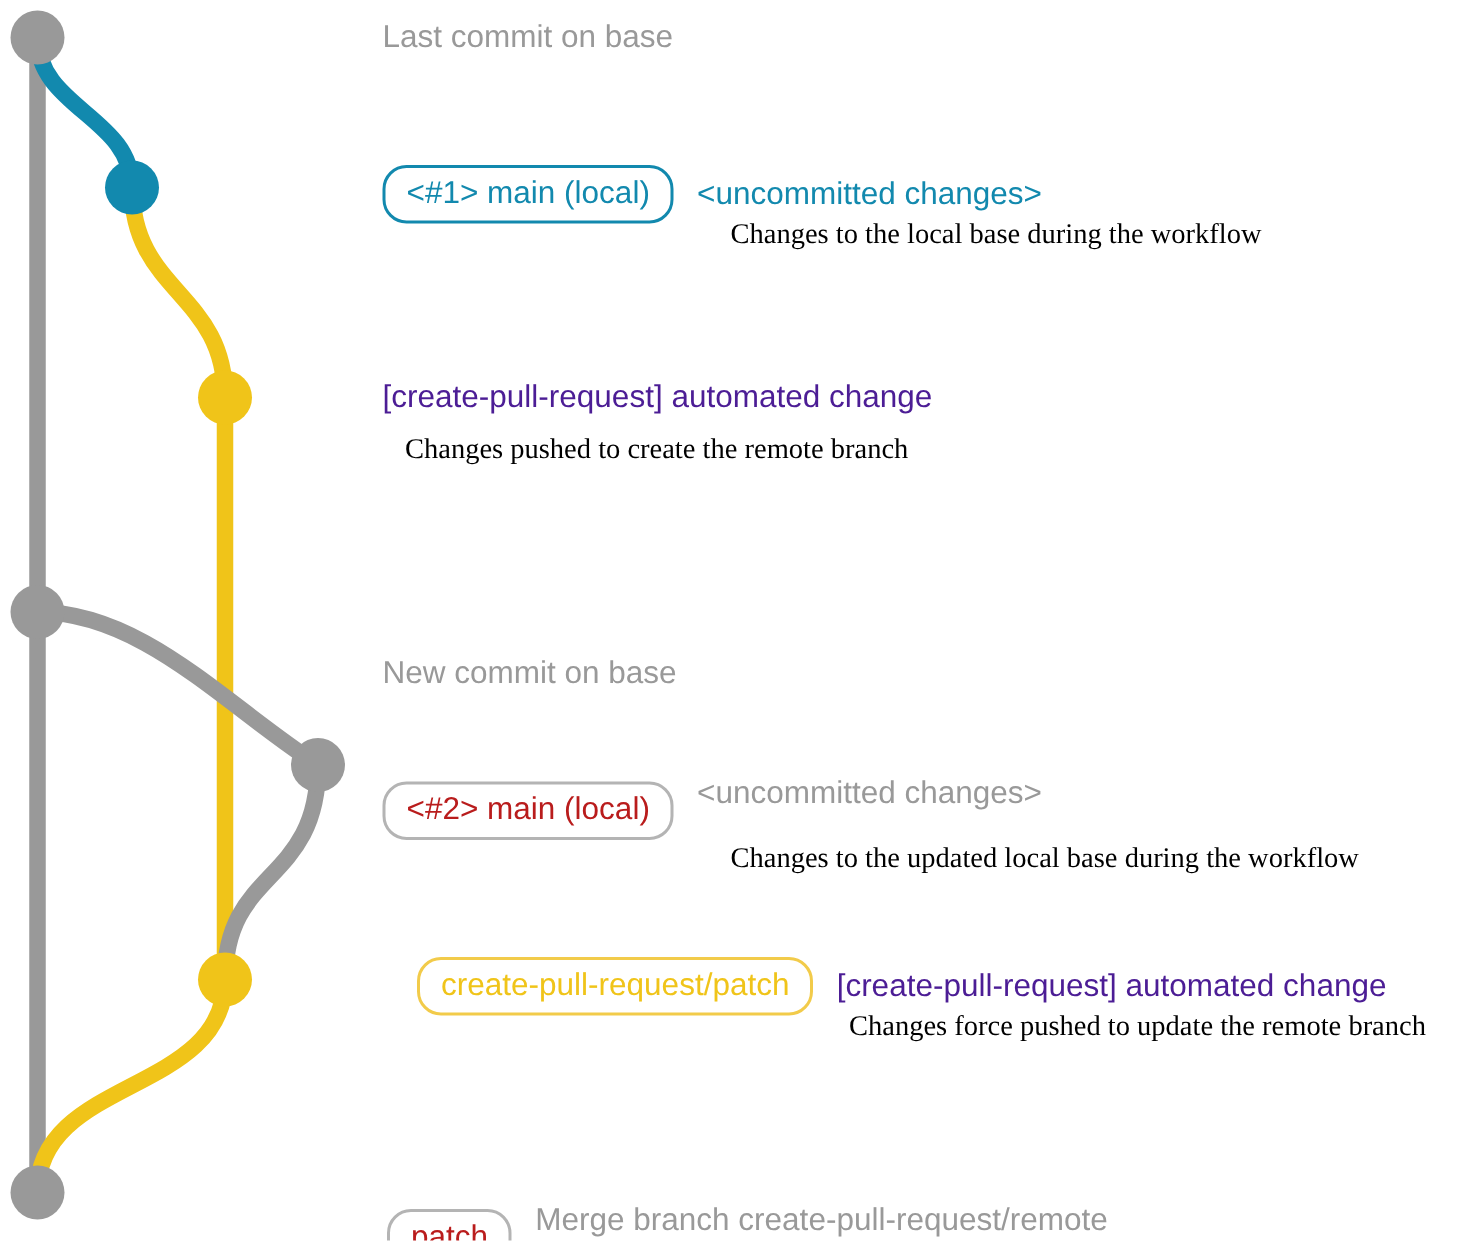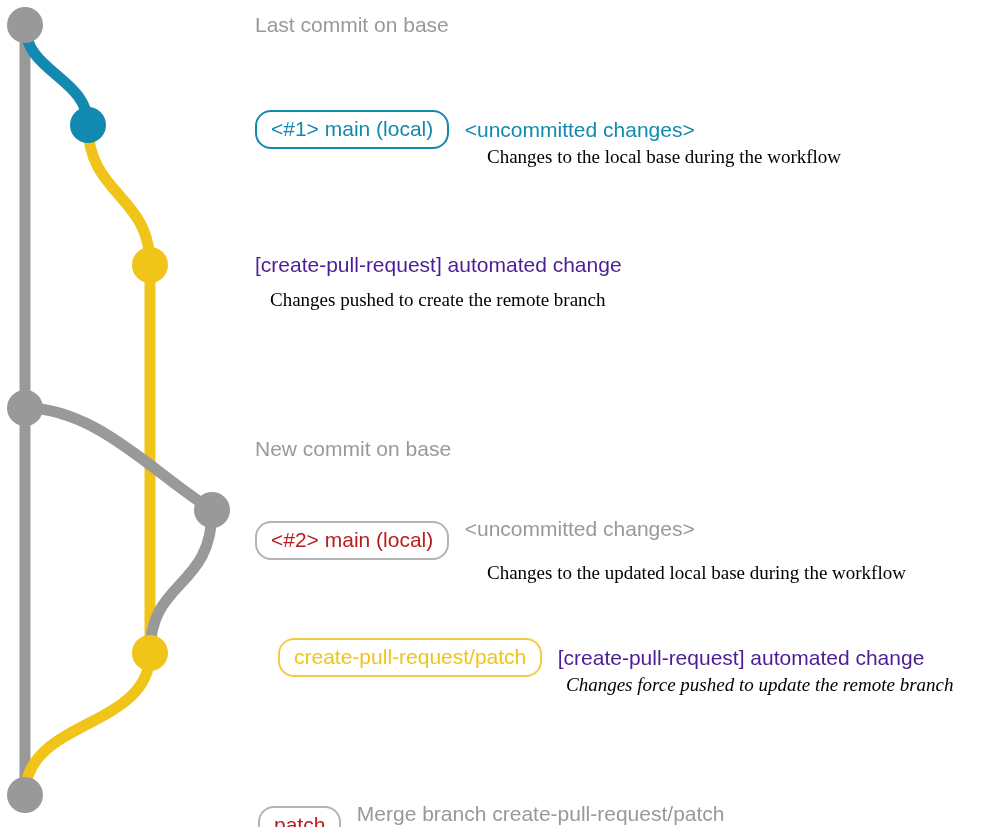--- a/index.html
+++ b/index.html
@@ -135,20 +135,20 @@
   <div class="row" style="left:255px; top:498px;">
     <span class="pill p-gray">&lt;#2&gt; main (local)</span>
     <span class="headline c-gray">&lt;uncommitted changes&gt;</span>
   </div>
   <div class="subtext" style="left:487px; top:562px;">Changes to the updated local base during the workflow</div>
 
   <div class="row" style="left:258px; top:638px;padding-left:20px;">
     <span class="pill p-yellow">create-pull-request/patch</span>
     <span class="headline c-yellow">[create-pull-request] automated change</span>
   </div>
-  <div class="subtext" style="left:566px; top:674px;font-style:italic;">Changes force pushed to update the remote branch</div>
+  <div class="subtext" style="left:566px; top:674px;">Changes force pushed to update the remote branch</div>
 
   <div class="row" style="left:258px; top:783px;">
     <span class="pill p-gray">patch</span>
-    <span class="headline c-gray">Merge branch create-pull-request/patch</span>
+    <span class="headline c-gray">Merge branch create-pull-request/remote</span>
   </div>
 
 </div>
 
 </body></html>

